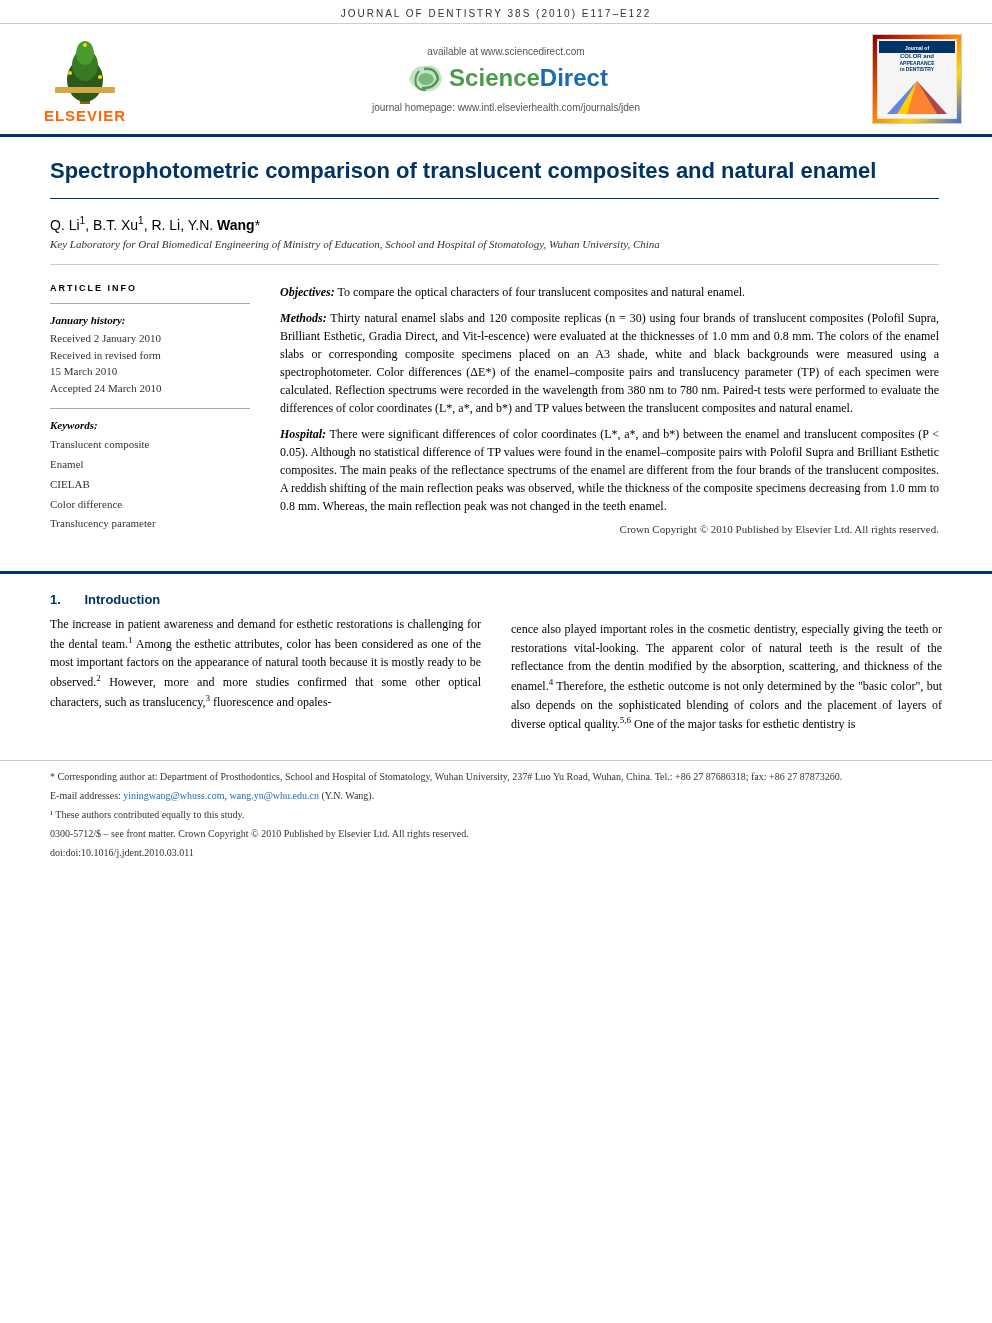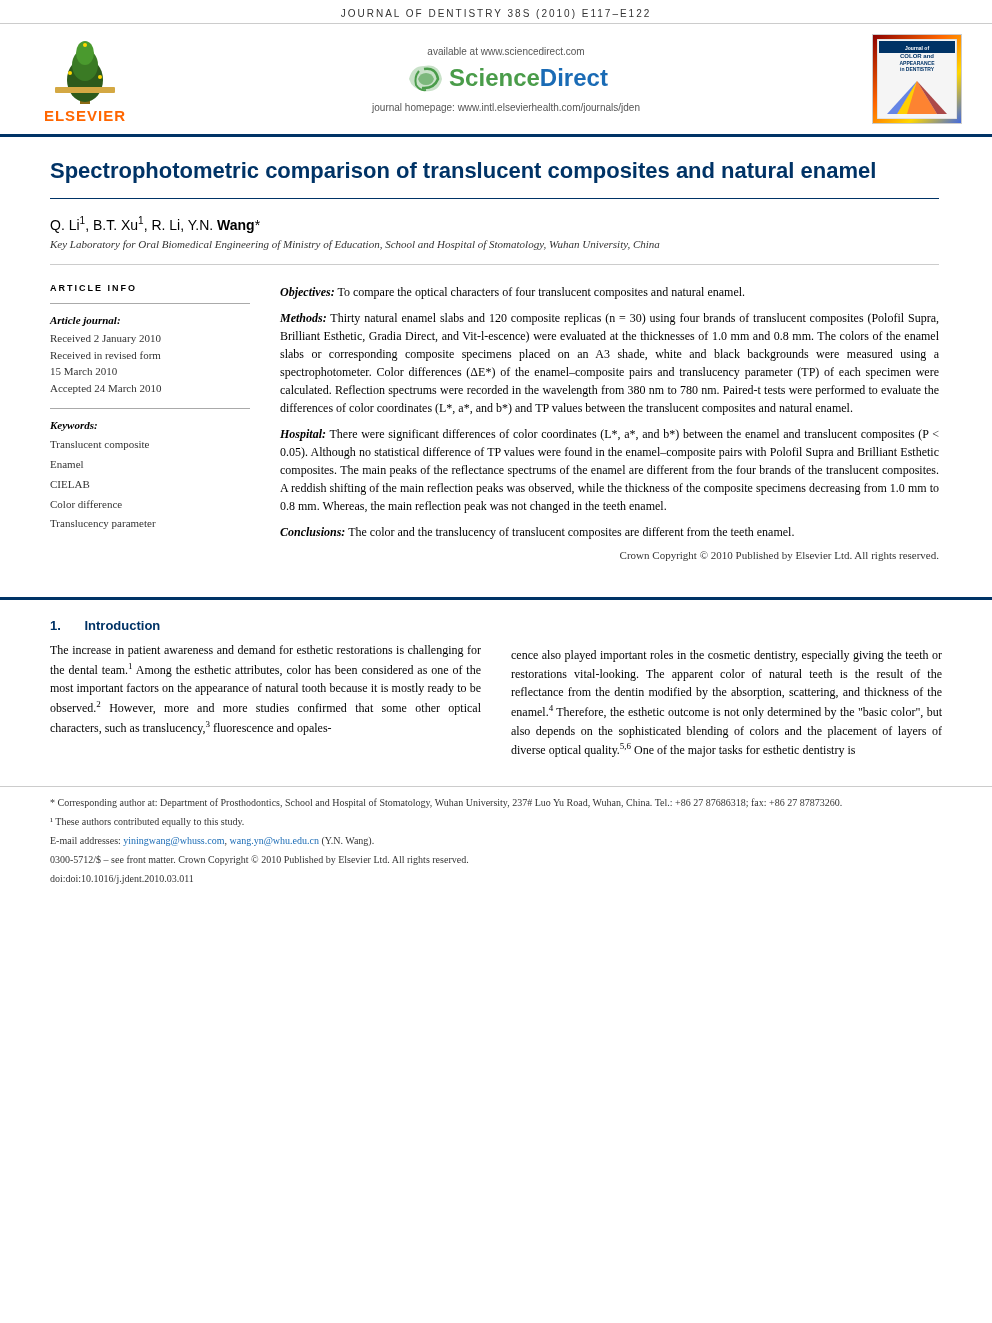--- a/index.html
+++ b/index.html
@@ -323,21 +323,21 @@
 
     <div class="affiliation">Key Laboratory for Oral Biomedical Engineering of Ministry of Education, School and Hospital of Stomatology, Wuhan University, China</div>
 
     <div class="two-col">
 
       <div class="left-col">
         <div class="section-heading">ARTICLE INFO</div>
         <hr class="divider-line">
 
         <div class="article-info-section">
-          <div class="article-info-label">Article journal:</div>
+          <div class="article-info-label">January history:</div>
           <div class="article-info-text">Received 2 January 2010</div>
           <div class="article-info-text">Received in revised form</div>
           <div class="article-info-text">15 March 2010</div>
           <div class="article-info-text">Accepted 24 March 2010</div>
         </div>
 
         <hr class="divider-line">
 
         <div class="keywords-section">
           <div class="keywords-label">Keywords:</div>
@@ -359,24 +359,20 @@
         <div class="abstract-para">
           <span class="abstract-label">Methods:</span>
           <span>Thirty natural enamel slabs and 120 composite replicas (n = 30) using four brands of translucent composites (Polofil Supra, Brilliant Esthetic, Gradia Direct, and Vit-l-escence) were evaluated at the thicknesses of 1.0 mm and 0.8 mm. The colors of the enamel slabs or corresponding composite specimens placed on an A3 shade, white and black backgrounds were measured using a spectrophotometer. Color differences (ΔE*) of the enamel–composite pairs and translucency parameter (TP) of each specimen were calculated. Reflection spectrums were recorded in the wavelength from 380 nm to 780 nm. Paired-t tests were performed to evaluate the differences of color coordinates (L*, a*, and b*) and TP values between the translucent composites and natural enamel.</span>
         </div>
 
         <div class="abstract-para">
           <span class="abstract-label">Hospital:</span>
           <span>There were significant differences of color coordinates (L*, a*, and b*) between the enamel and translucent composites (P &lt; 0.05). Although no statistical difference of TP values were found in the enamel–composite pairs with Polofil Supra and Brilliant Esthetic composites. The main peaks of the reflectance spectrums of the enamel are different from the four brands of the translucent composites. A reddish shifting of the main reflection peaks was observed, while the thickness of the composite specimens decreasing from 1.0 mm to 0.8 mm. Whereas, the main reflection peak was not changed in the teeth enamel.</span>
         </div>
 
-        <div class="abstract-para">
-          <span class="abstract-label">Conclusions:</span>
-          <span>The color and the translucency of translucent composites are different from the teeth enamel.</span>
-        </div>
 
         <div class="copyright-line">Crown Copyright © 2010 Published by Elsevier Ltd. All rights reserved.</div>
       </div>
     </div>
   </div>
 
   <div class="body-section">
     <div class="body-two-col">
 
       <div class="body-left">
@@ -395,23 +391,23 @@
         </div>
       </div>
 
     </div>
   </div>
 
   <div class="footnotes">
     <div class="footnote-line">
       * <span>Corresponding author at: Department of Prosthodontics, School and Hospital of Stomatology, Wuhan University, 237# Luo Yu Road, Wuhan, China. Tel.: +86 27 87686318; fax: +86 27 87873260.</span>
     </div>
-    <div class="footnote-line">¹ These authors contributed equally to this study.</div>
     <div class="footnote-line">
       E-mail addresses: <a href="#">yiningwang@whuss.com</a>, <a href="#">wang.yn@whu.edu.cn</a> (Y.N. Wang).
     </div>
+    <div class="footnote-line">¹ These authors contributed equally to this study.</div>
     <div class="footnote-line">0300-5712/$ – see front matter. Crown Copyright © 2010 Published by Elsevier Ltd. All rights reserved.</div>
     <div class="footnote-line">
       doi:<span>doi:10.1016/j.jdent.2010.03.011</span>
     </div>
   </div>
 
 </div>
 
 </body></html>

